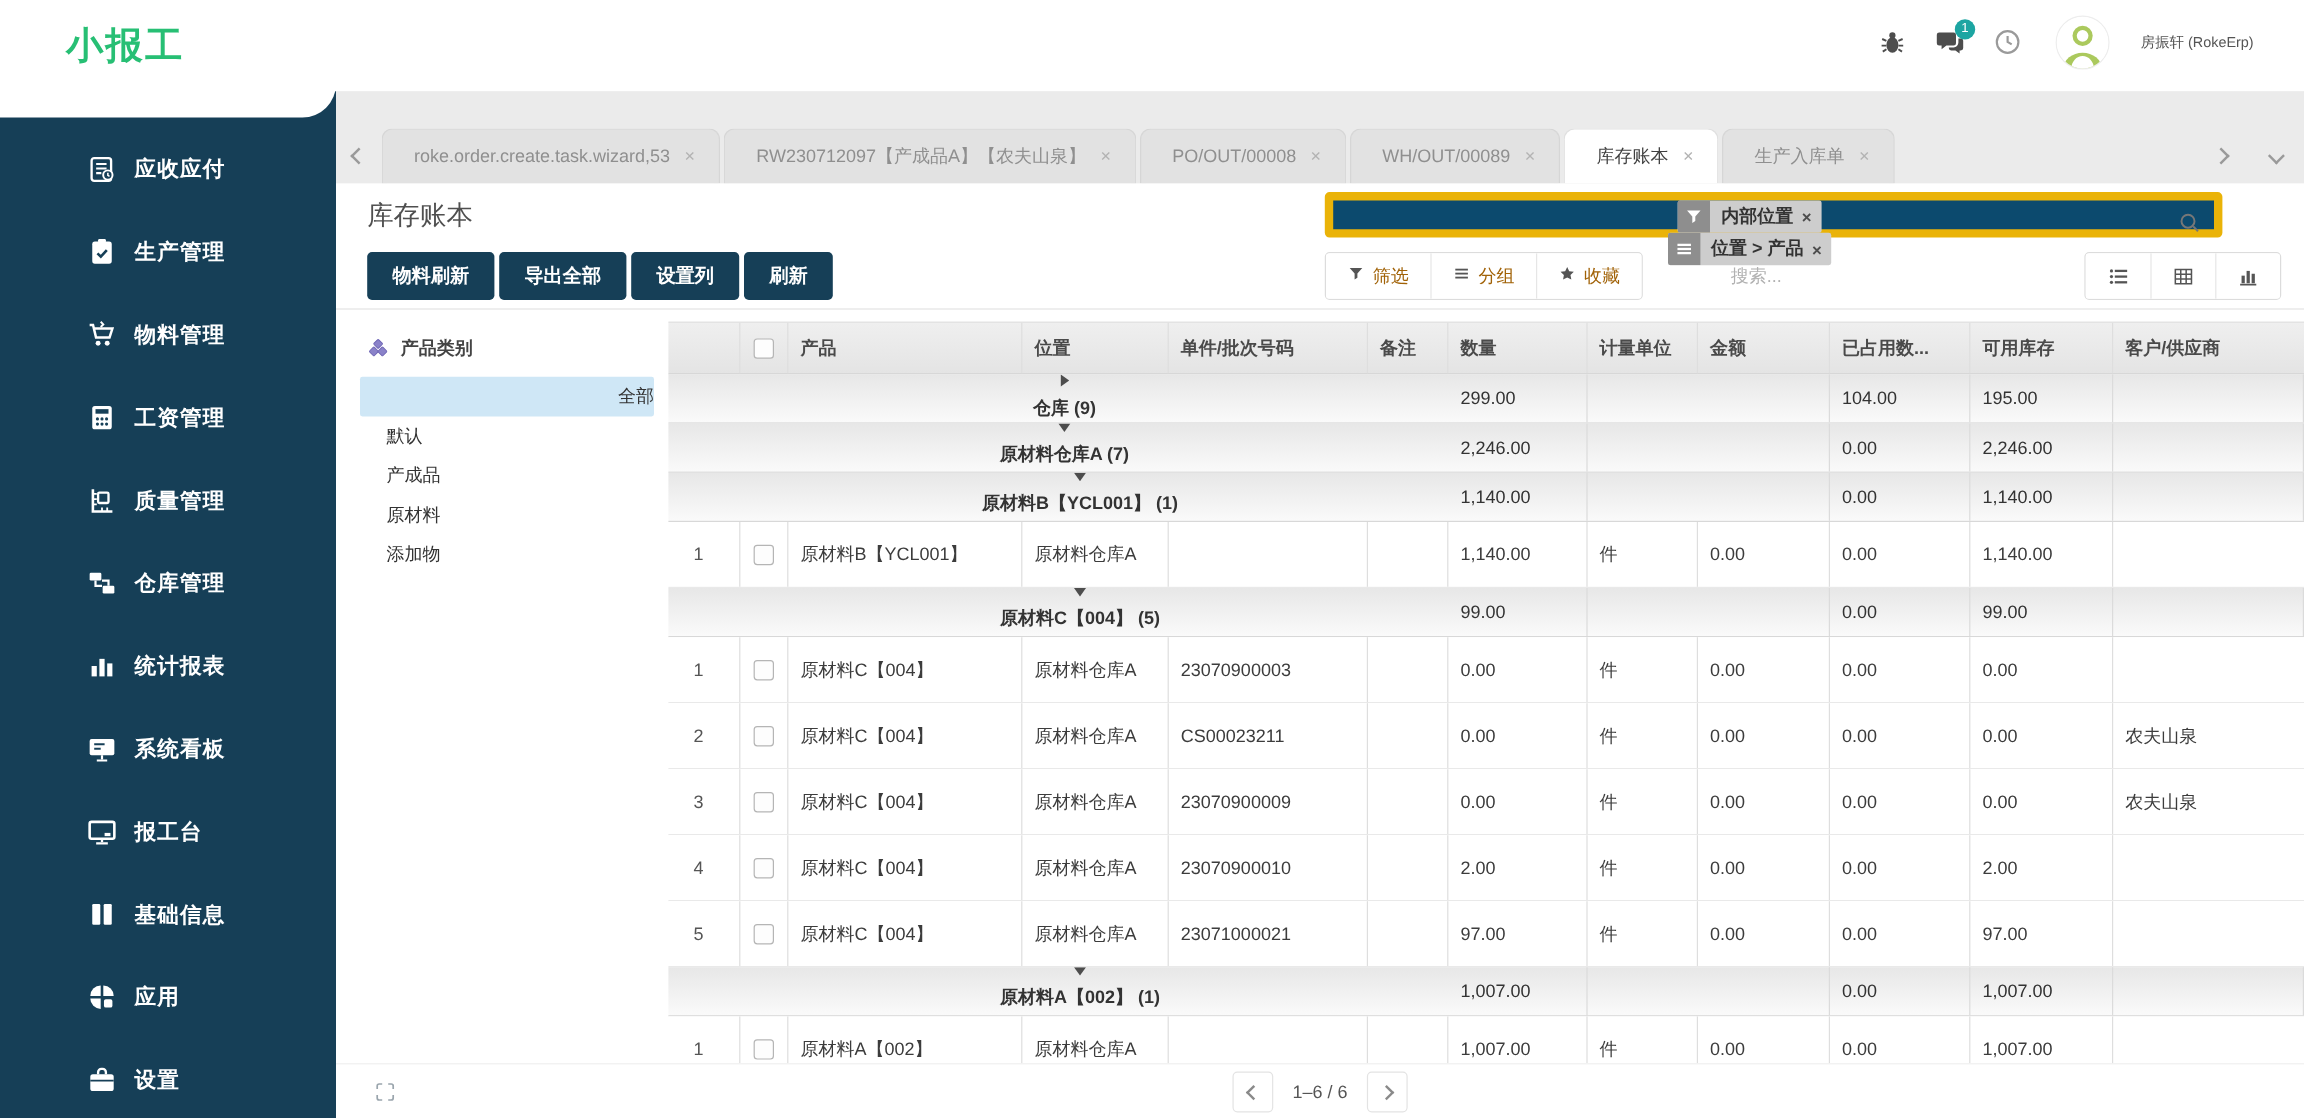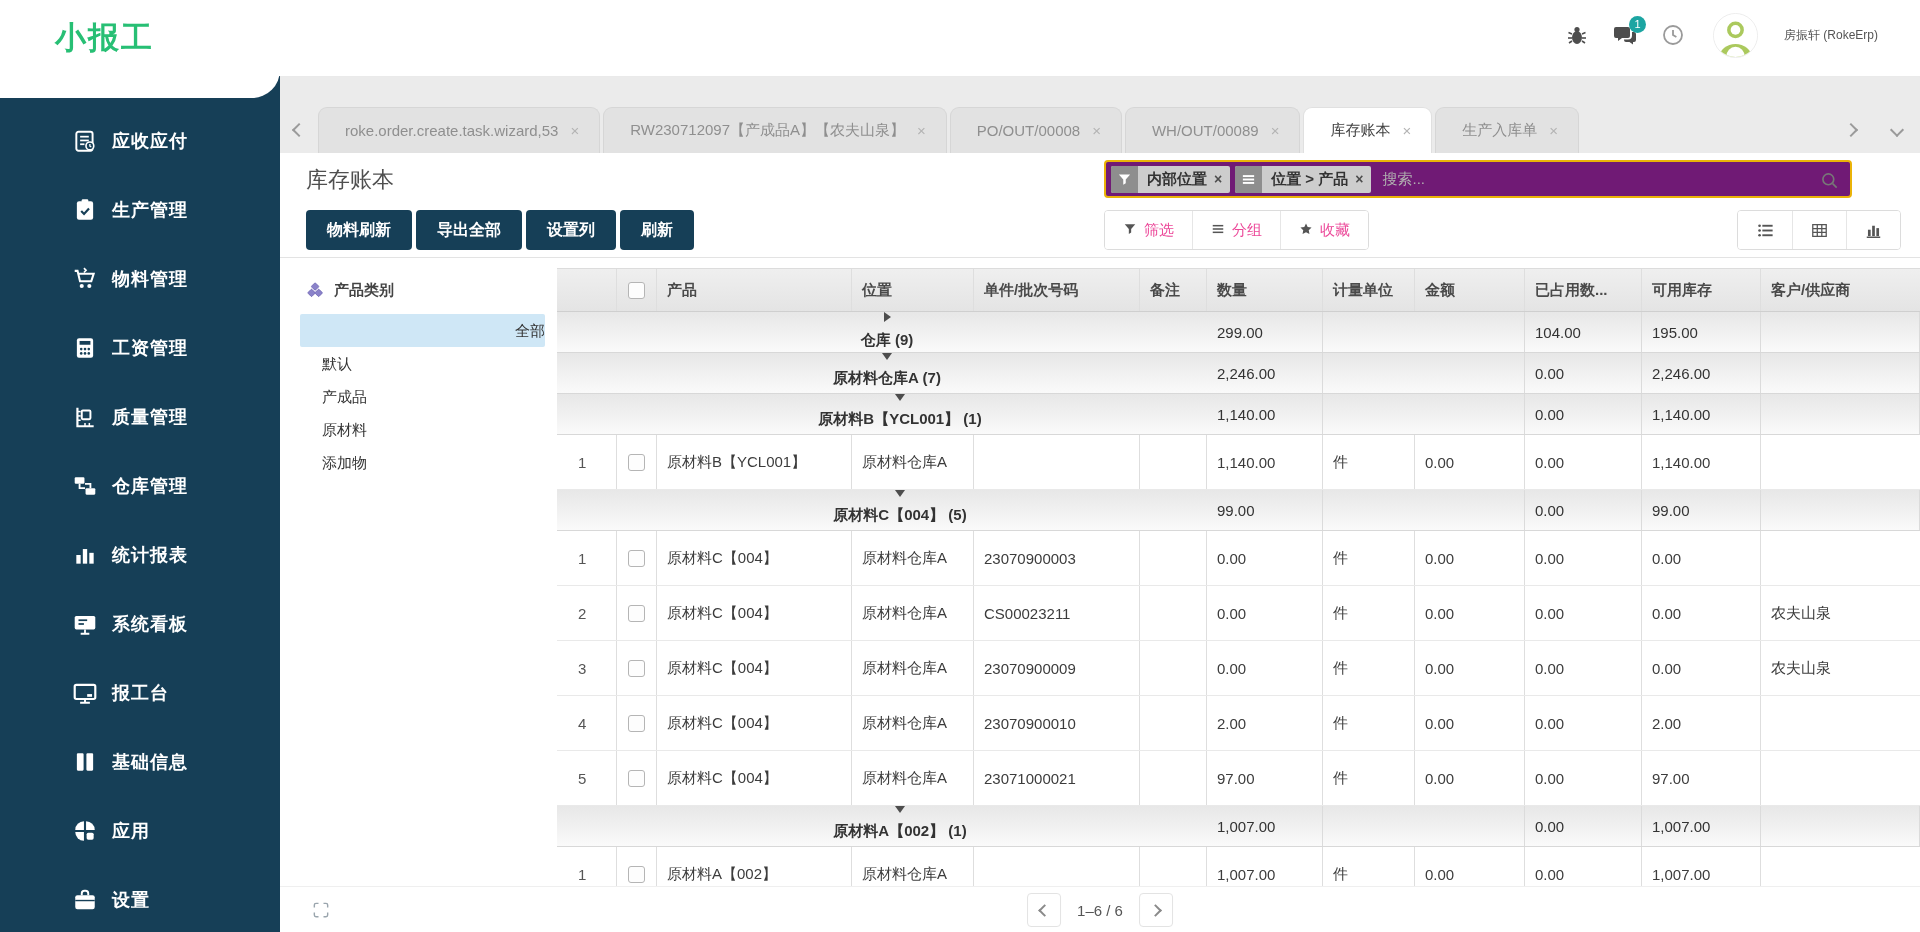--- a/index.html
+++ b/index.html
@@ -61,22 +61,22 @@
   .tab-right-ctl { position:absolute; bottom:0; right:0; height:46px; width:92px;
     display:flex; align-items:center; justify-content:space-between; padding:0 18px; }
 
   
   .content { position:absolute; top:83px; left:0; right:0; bottom:0; background:#fff; }
 
   .page-title { position:absolute; top:12px; left:26px; font-size:22px; color:#4f4f4f; }
 
   
   .searchbox { position:absolute; top:7px; left:824px; width:748px; height:38px;
-    border:2px solid #eab308; border-radius:4px; background:#701a75;
-    display:flex; align-items:center; padding:0 40px 0 5px; }
+    border:7px solid #eab308; border-radius:4px; background:#0c4a6e;
+    display:flex; align-items:center; padding:0 40px 0 5px;flex-direction:column; }
   .chip { display:flex; align-items:center; height:27px; margin-right:5px;
     background:#cdcdcd; border-radius:2px; overflow:hidden; cursor:pointer; flex:none; }
   .chip .cicon { width:27px; height:27px; background:#8e8e8e; color:#fff;
     display:flex; align-items:center; justify-content:center; }
   .chip .cicon svg { width:15px; height:15px; }
   .chip .clabel { font-size:15px; color:#333; padding:0 7px 0 9px; font-weight:bold; }
   .chip .cx { font-size:14px; font-weight:bold; color:#4d4d4d; padding-right:8px; }
   .search-ph { font-size:15px; color:#b1b1b1; margin-left:6px; }
   .search-mag { position:absolute; right:10px; top:9px; width:20px; height:20px; color:#777; cursor:pointer; }
   .search-mag svg { width:100%; height:100%; }
@@ -85,21 +85,21 @@
   .toolbar { position:absolute; top:57px; left:0; right:0; height:48px;
     border-bottom:1px solid #e3e3e3; }
   .btn-dark { position:relative; height:40px; padding:0 21px; margin-right:4px;
     background:#163f57; color:#fff; border:none; border-radius:4px;
     font-size:16px; font-weight:bold; cursor:pointer;
     font-family:"Liberation Sans", sans-serif; }
   .left-btns { position:absolute; left:26px; top:0; display:flex; }
   .sec-group { position:absolute; left:824px; top:0; display:flex; height:40px;
     border:1px solid #dcdcdc; border-radius:4px; background:#fff; overflow:hidden; }
   .sec-btn { display:flex; align-items:center; gap:7px; padding:0 18px;
-    font-size:15px; color:#ec4899; background:#fff; border:none; cursor:pointer;
+    font-size:15px; color:#a16207; background:#fff; border:none; cursor:pointer;
     border-left:1px solid #e6e6e6; font-family:"Liberation Sans", sans-serif; }
   .sec-btn:first-child { border-left:none; }
   .sec-btn svg { width:14px; height:14px; color:#555; }
   .view-group { position:absolute; right:19px; top:0; display:flex; height:40px;
     border:1px solid #dcdcdc; border-radius:4px; background:#fff; overflow:hidden; }
   .view-btn { width:54px; display:flex; align-items:center; justify-content:center;
     background:#fff; border:none; border-left:1px solid #e6e6e6; cursor:pointer; color:#555; }
   .view-btn:first-child { border-left:none; }
   .view-btn svg { width:19px; height:19px; }
 

